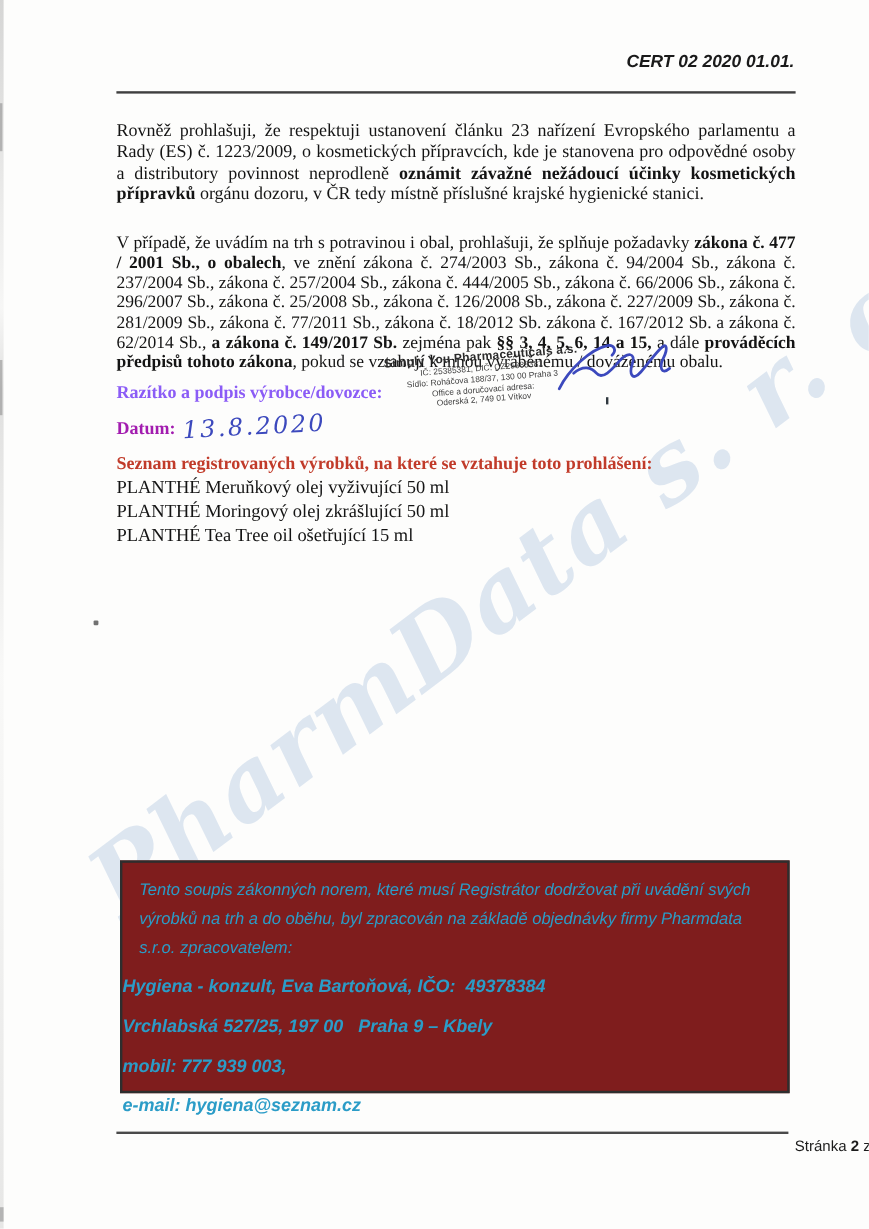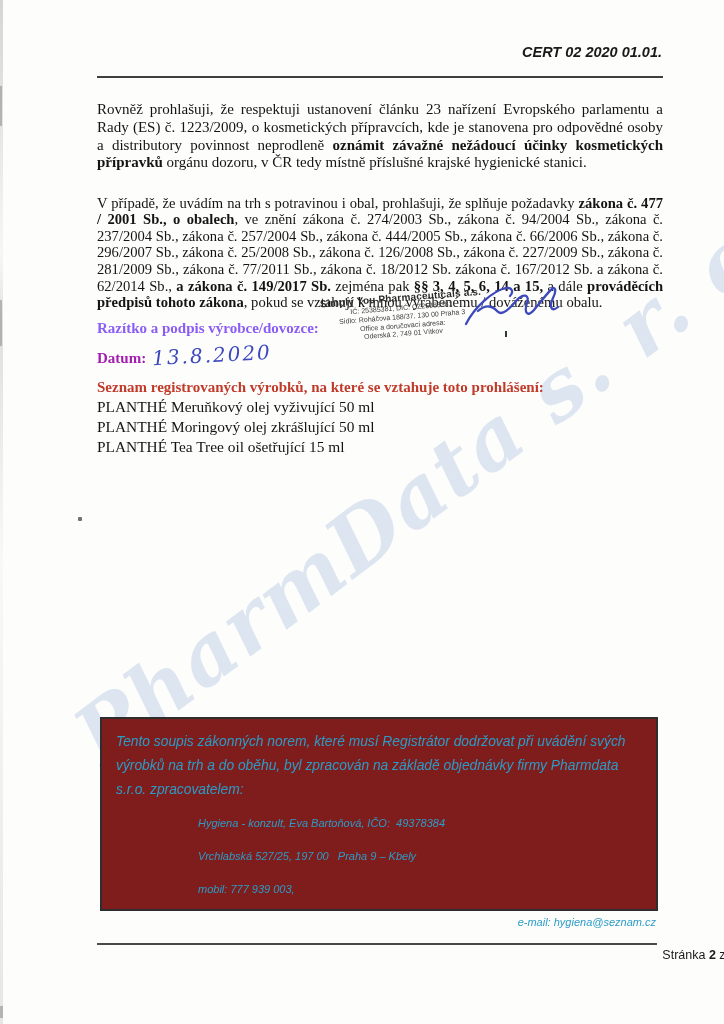--- a/index.html
+++ b/index.html
@@ -46,21 +46,21 @@
     font-family:"DejaVu Serif",serif;font-style:italic;font-size:20px;
     letter-spacing:2px;transform:rotate(-3deg);}
   
   .list-heading{position:absolute;left:85px;top:379px;font-weight:700;font-size:15px;}
   .product-list{position:absolute;left:85px;top:397px;font-size:15.4px;line-height:19.8px;color:#141414;}
   
   .info-box{position:absolute;left:88px;top:717px;width:558px;height:194px;
     border:2px solid #2e2e2e;background:#7f1d1d;box-sizing:border-box;
     font-family:"Liberation Sans",sans-serif;font-style:italic;}
   .box-intro{margin:11px 14px 0 14px;font-size:13.8px;line-height:24px;}
-  .box-contact{margin-left:96px;margin-top:9px;font-weight:400;font-size:11px;line-height:24px;white-space:pre-wrap;}
+  .box-contact{margin-top:9px;font-weight:700;font-size:15px;line-height:24px;white-space:pre-wrap;}
   
   .footer-rule{position:absolute;left:85px;top:943px;width:560px;height:2px;background:#4a4a4a;}
   .footer-text{position:absolute;left:0;top:948px;width:724px;text-align:right;
     font-family:"Liberation Sans",sans-serif;font-size:12.5px;color:#1c1c1c;}
   .footer-text b{font-weight:700;}
 </style>
 </head>
 <body>
 
 <div class="scan-edge"></div>
@@ -105,19 +105,19 @@
     <div>PLANTHÉ Meruňkový olej vyživující 50 ml</div>
     <div>PLANTHÉ Moringový olej zkrášlující 50 ml</div>
     <div>PLANTHÉ Tea Tree oil ošetřující 15 ml</div>
   </div>
 
   <div class="info-box">
     <div class="box-intro" style="color: rgb(43, 156, 199);">Tento soupis zákonných norem, které musí Registrátor dodržovat při uvádění svých výrobků na trh a do oběhu, byl zpracován na základě objednávky firmy Pharmdata s.r.o. zpracovatelem:</div>
     <div class="box-contact" style="color: rgb(43, 156, 199);">Hygiena - konzult, Eva Bartoňová, IČO:  49378384</div>
     <div class="box-contact" style="color: rgb(43, 156, 199);">Vrchlabská 527/25, 197 00   Praha 9 – Kbely</div>
     <div class="box-contact" style="color: rgb(43, 156, 199);">mobil: 777 939 003,</div>
-    <div class="box-contact" style="color: rgb(43, 156, 199); text-align: right;">e-mail: hygiena@seznam.cz</div>
+    <div class="box-contact" style="color: rgb(43, 156, 199);">e-mail: hygiena@seznam.cz</div>
   </div>
 
   <div class="footer-rule"></div>
   <div class="footer-text"><span>Stránka </span><b>2</b><span> z </span><b>2</b></div>
 
 </div>
 
 </body></html>

